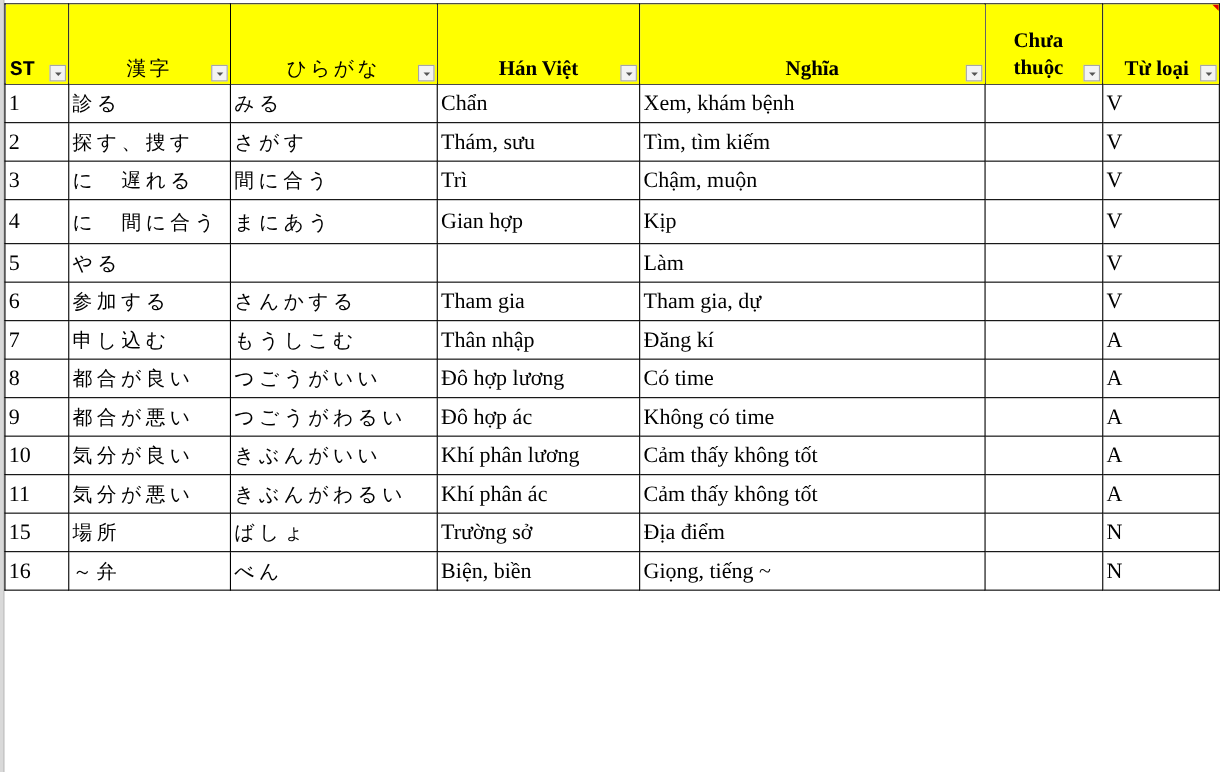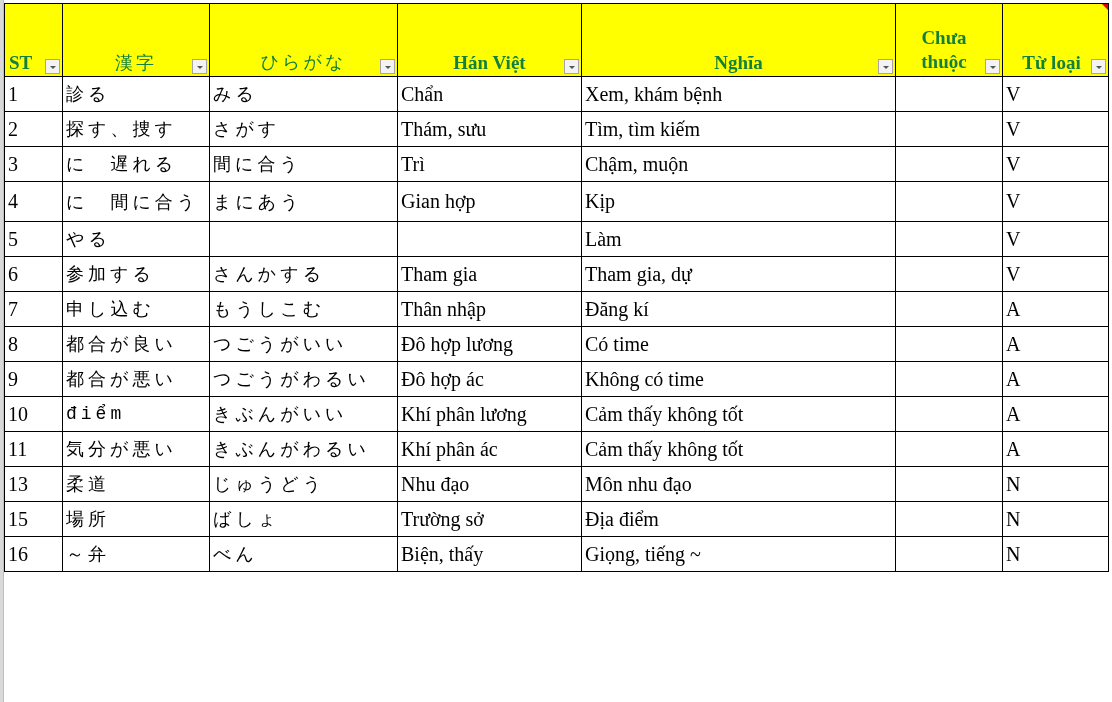--- a/index.html
+++ b/index.html
@@ -1,29 +1,29 @@
 <!DOCTYPE html>
 <html><head>
   <meta charset="utf-8">
   <style>
     html, body { margin: 0; padding: 0; background: #ffffff; }
     body { width: 1112px; height: 702px; overflow: hidden; position: relative; }
     .sheet { position: absolute; left: 0; top: 0; width: 1112px; height: 702px; background: #fff; }
     .gutter { position: absolute; left: 0; top: 0; width: 3px; height: 702px; background: #d9d9d9; border-right: 1px solid #bfbfbf; }
     table { position: absolute; left: 4px; top: 3px; border-collapse: collapse; table-layout: fixed; }
     td, th { border: 1px solid #000; padding: 0 3px; overflow: hidden; white-space: nowrap; }
-    th { background: #ffff00; height: 56px; vertical-align: bottom; font-family: "Liberation Serif", serif; font-weight: bold; font-size: 19px; color: #15803d; position: relative; padding-bottom: 2px; text-align: center; }
-    th.st { text-align: left; padding-left: 4px; }
+    th { background: #ffff00; height: 56px; vertical-align: bottom; font-family: "Liberation Serif", serif; font-weight: bold; font-size: 19px; color: #000000; position: relative; padding-bottom: 2px; text-align: center; }
+    th.st { text-align: left; padding-left: 4px; font-family: Liberation Mono, monospace; }
     th .lbl { display: inline-block; line-height: 22px; }
     th .filter { position: absolute; right: 2px; bottom: 2px; width: 15px; height: 15px; background: #f3f3f3; border: 1px solid #a6a6a6; box-sizing: border-box; }
     th .filter::after { content: ""; position: absolute; left: 4px; top: 6px; border-left: 3px solid transparent; border-right: 3px solid transparent; border-top: 3px solid #555; }
     th .corner { position: absolute; right: 0; top: 0; width: 0; height: 0; border-left: 6px solid transparent; border-top: 6px solid #e00000; }
     td { height: 34px; font-size: 20px; color: #000; vertical-align: middle; }
     td.num, td.viet, td.mean, td.pos { font-family: "Liberation Serif", serif; }
-    td.jp { font-family: Liberation Mono, monospace; font-size: 18px; letter-spacing: 4px; }
+    td.jp { font-family: Liberation Serif, serif; font-size: 18px; letter-spacing: 4px; }
     tr.tall td { height: 39px; }
   </style>
 </head>
 <body>
 
 <div class="sheet">
   <div class="gutter"></div>
   <table>
     <colgroup>
       <col style="width:58px">
@@ -38,21 +38,21 @@
       <tr>
         <th class="st">
           <span class="lbl">ST</span>
           <span class="filter"></span>
         </th>
         <th>
           <span class="lbl" style="font-family:'DejaVu Sans',sans-serif;font-weight:normal;font-size:18px;letter-spacing:3px;margin-top:48px;">漢字</span>
           <span class="filter"></span>
         </th>
         <th>
-          <span class="lbl" style="font-family:Liberation Mono, monospace;font-weight:normal;font-size:18px;letter-spacing:3px;">ひらがな</span>
+          <span class="lbl" style="font-family:Liberation Sans, sans-serif;font-weight:normal;font-size:18px;letter-spacing:3px;">ひらがな</span>
           <span class="filter"></span>
         </th>
         <th>
           <span class="lbl">Hán Việt</span>
           <span class="filter"></span>
         </th>
         <th>
           <span class="lbl">Nghĩa</span>
           <span class="filter"></span>
         </th>
@@ -144,58 +144,49 @@
           <td class="num">9</td>
           <td class="jp">都合が悪い</td>
           <td class="jp">つごうがわるい</td>
           <td class="viet">Đô hợp ác</td>
           <td class="mean">Không có time</td>
           <td class="mean"></td>
           <td class="pos">A</td>
         </tr>
         <tr>
           <td class="num">10</td>
-          <td class="jp">điểm</td>
+          <td class="jp">気分が良い</td>
           <td class="jp">きぶんがいい</td>
           <td class="viet">Khí phân lương</td>
           <td class="mean">Cảm thấy không tốt</td>
           <td class="mean"></td>
           <td class="pos">A</td>
         </tr>
         <tr>
           <td class="num">11</td>
           <td class="jp">気分が悪い</td>
           <td class="jp">きぶんがわるい</td>
           <td class="viet">Khí phân ác</td>
           <td class="mean">Cảm thấy không tốt</td>
           <td class="mean"></td>
           <td class="pos">A</td>
         </tr>
         <tr>
-          <td class="num">13</td>
-          <td class="jp">柔道</td>
-          <td class="jp">じゅうどう</td>
-          <td class="viet">Nhu đạo</td>
-          <td class="mean">Môn nhu đạo</td>
-          <td class="mean"></td>
-          <td class="pos">N</td>
-        </tr>
-        <tr>
           <td class="num">15</td>
           <td class="jp">場所</td>
           <td class="jp">ばしょ</td>
           <td class="viet">Trường sở</td>
           <td class="mean">Địa điểm</td>
           <td class="mean"></td>
           <td class="pos">N</td>
         </tr>
         <tr>
           <td class="num">16</td>
           <td class="jp">～弁</td>
           <td class="jp">べん</td>
-          <td class="viet">Biện, thấy</td>
+          <td class="viet">Biện, biền</td>
           <td class="mean">Giọng, tiếng ~</td>
           <td class="mean"></td>
           <td class="pos">N</td>
         </tr>
       </tbody>
   </table>
 </div>
 
 </body></html>

